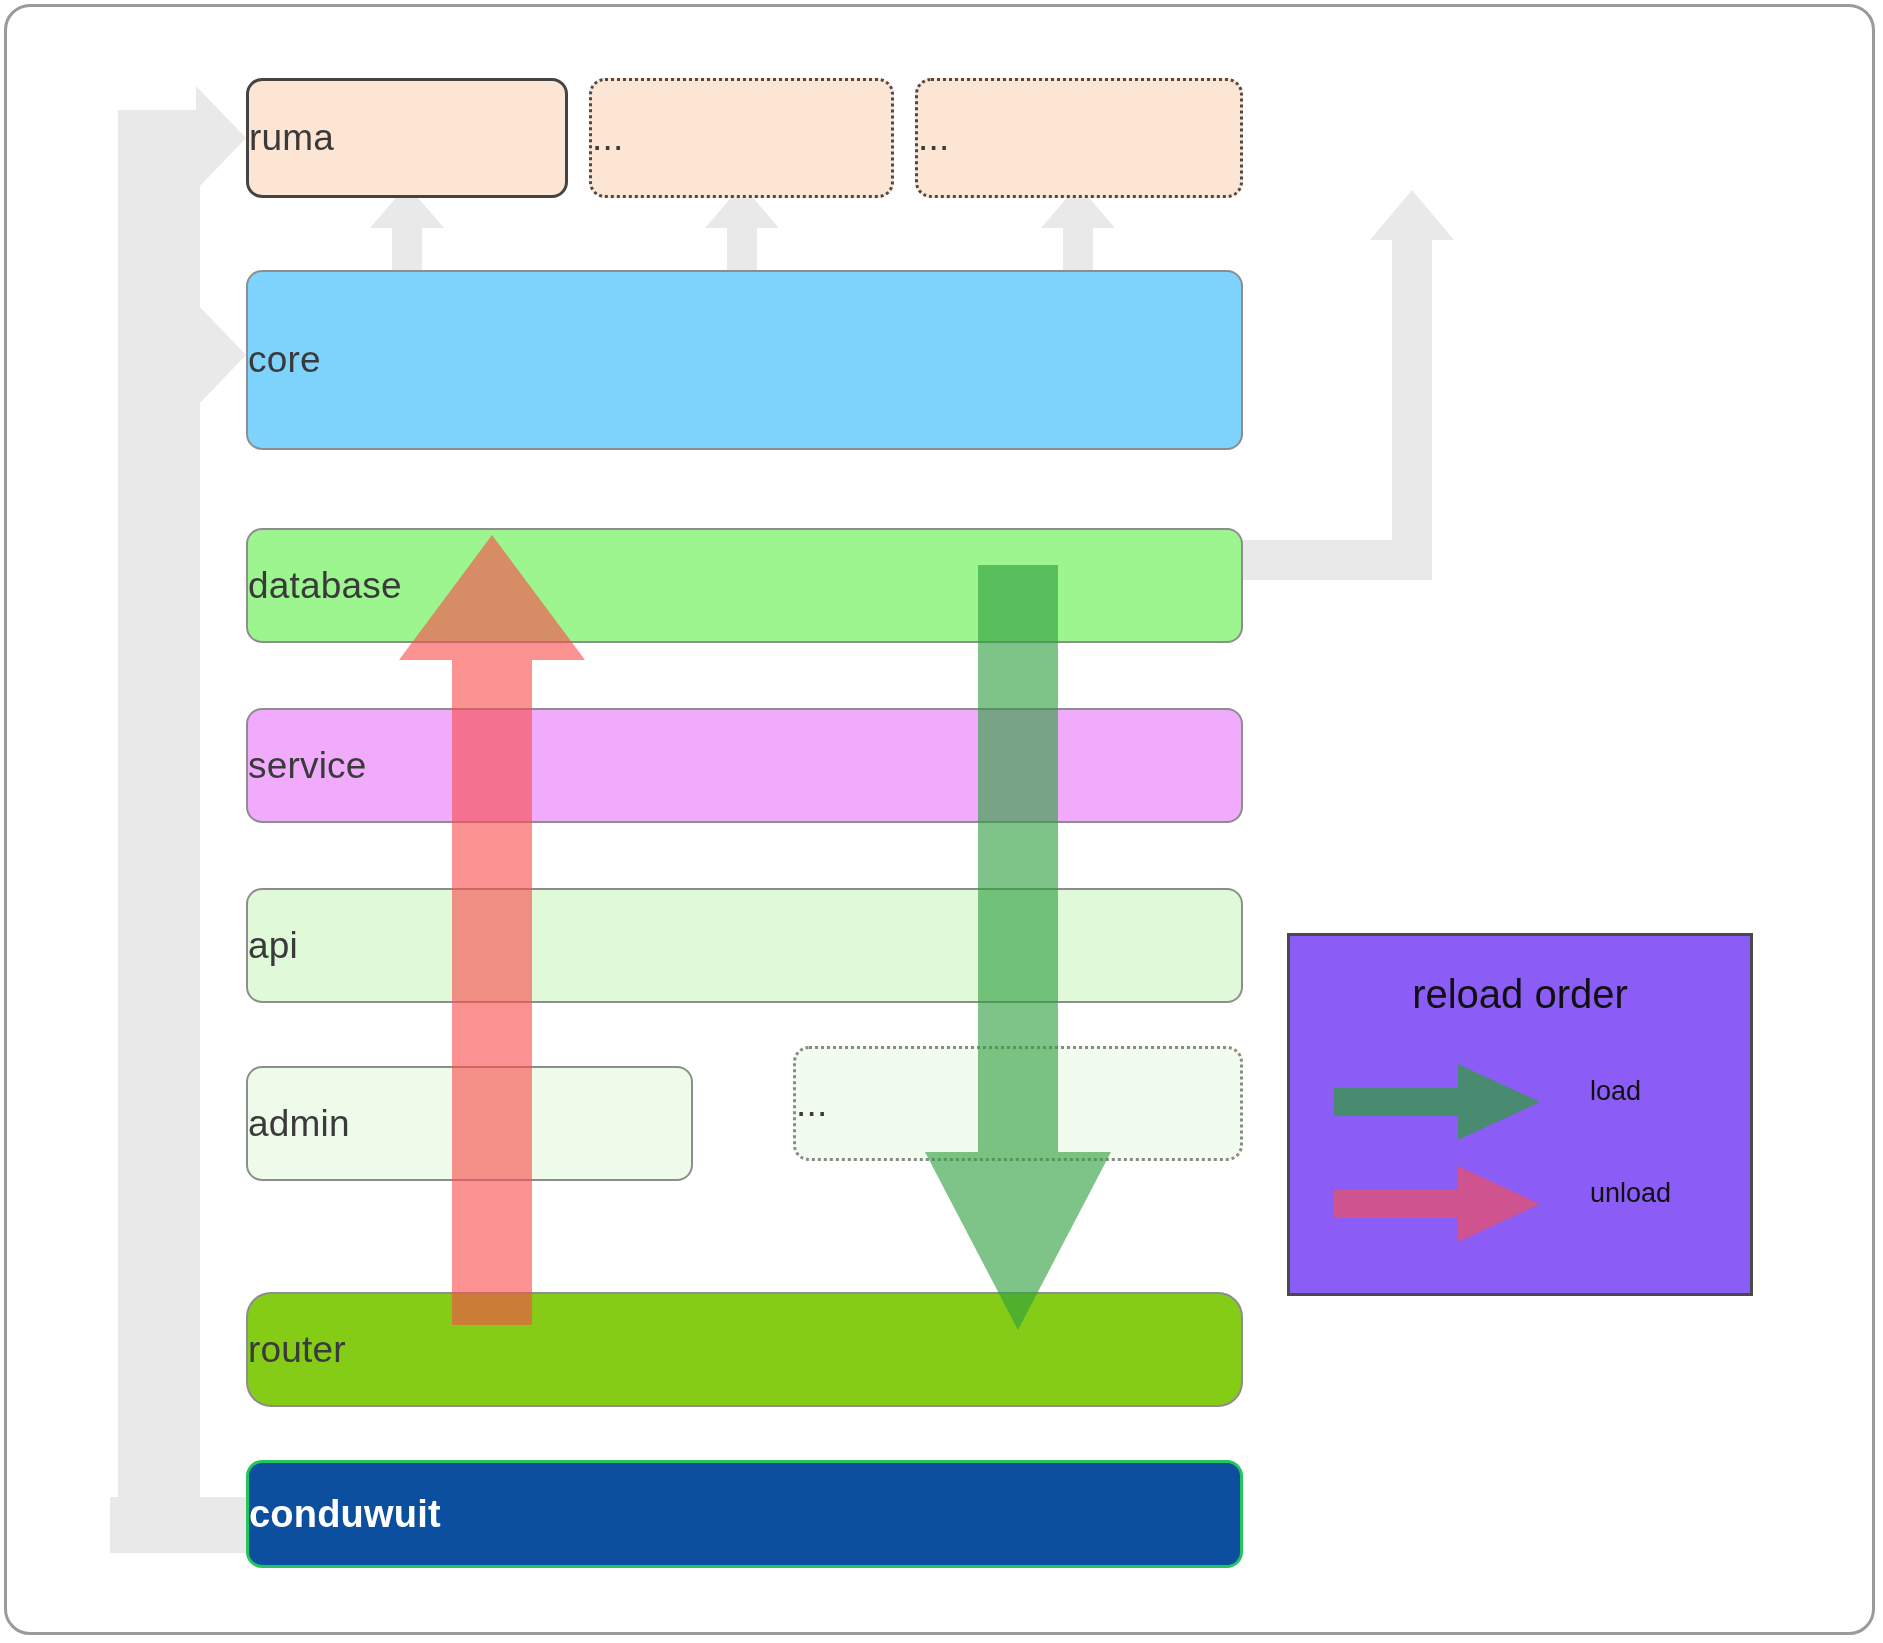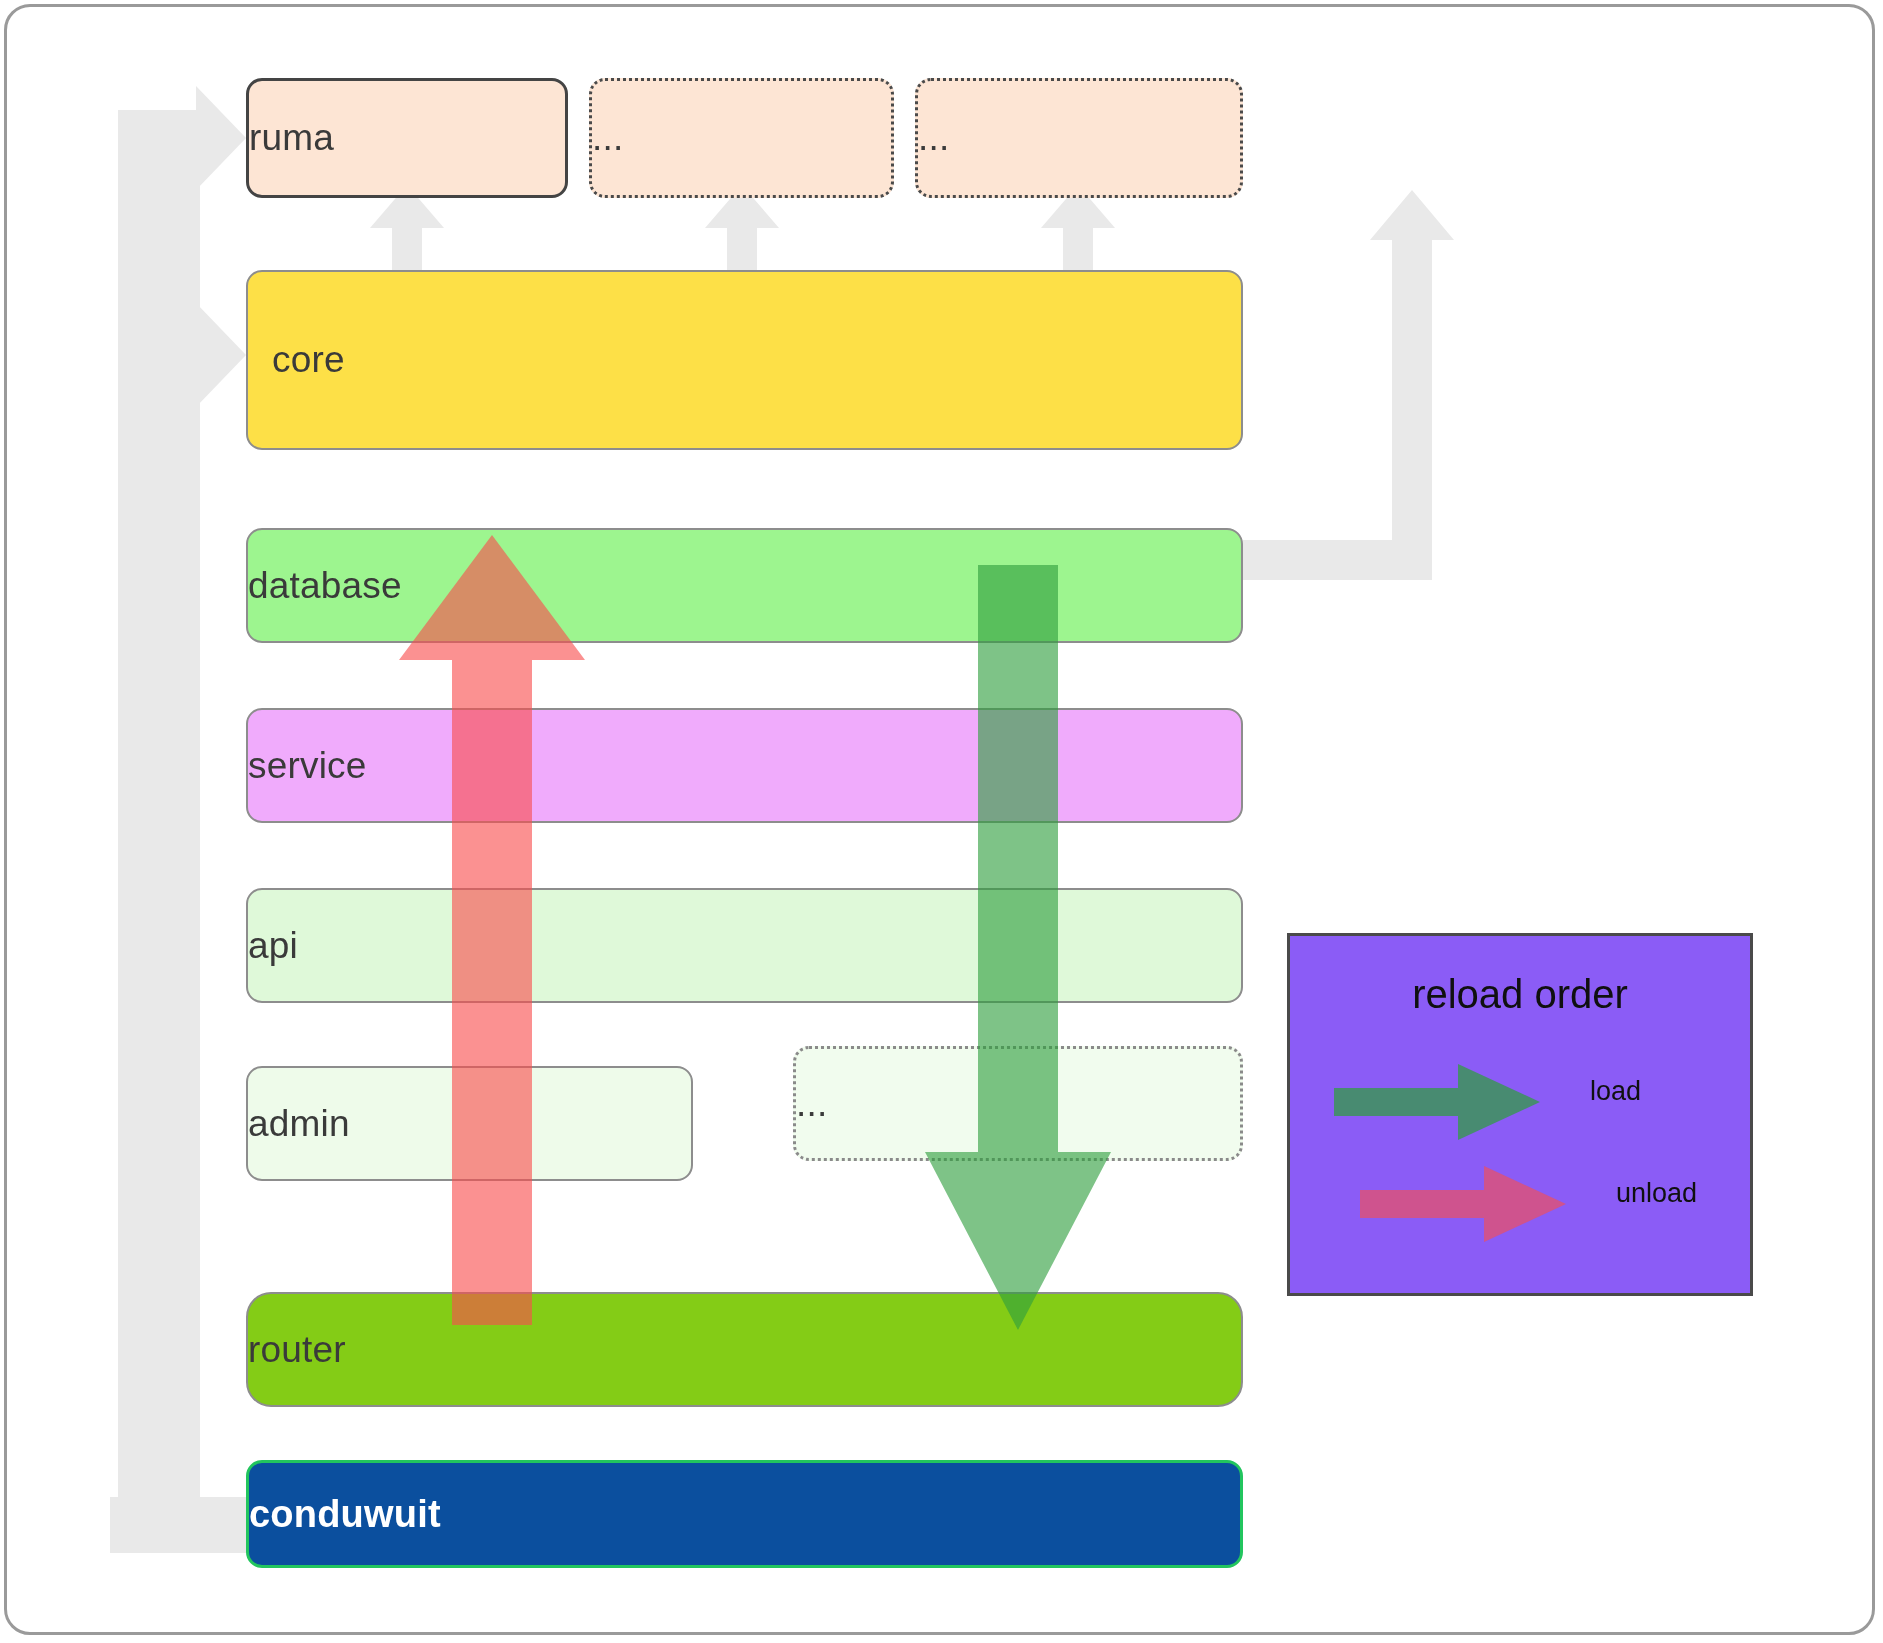--- a/index.html
+++ b/index.html
@@ -66,24 +66,23 @@
     border-color: #4a4a4a;
   }
   #node-ruma   { left: 246px; top: 78px;  width: 322px; }
   #node-dep1   { left: 589px; top: 78px;  width: 305px; }
   #node-dep2   { left: 915px; top: 78px;  width: 328px; }
   #node-rocksdb{ left: 1263px; top: 78px; width: 321px; }
 
   
   #node-core {
     left: 246px; top: 270px; width: 997px; height: 180px;
-    background: #fde047;
+    background: #7dd3fc;
     border: 2px solid #8d8d8d;
     border-radius: 16px;
-    padding-left: 24px;
   }
 
   
   .crate {
     left: 246px;
     width: 997px;
     height: 115px;
     border: 2px solid #8d8d8d;
     border-radius: 16px;
     margin-top: 20px;
@@ -133,21 +132,21 @@
     font-size: 40px;
     color: #101010;
   }
   .legend-row {
     position: absolute;
     left: 0;
     width: 100%;
     height: 80px;
   }
   #legend-row-load   { top: 126px; }
-  #legend-row-unload { top: 228px; margin-left: 26px; }
+  #legend-row-unload { top: 228px; }
   .legend-arrow {
     position: absolute;
     left: 44px;
     top: 0;
     width: 228px;
     height: 80px;
   }
   .legend-text {
     position: absolute;
     left: 300px;

